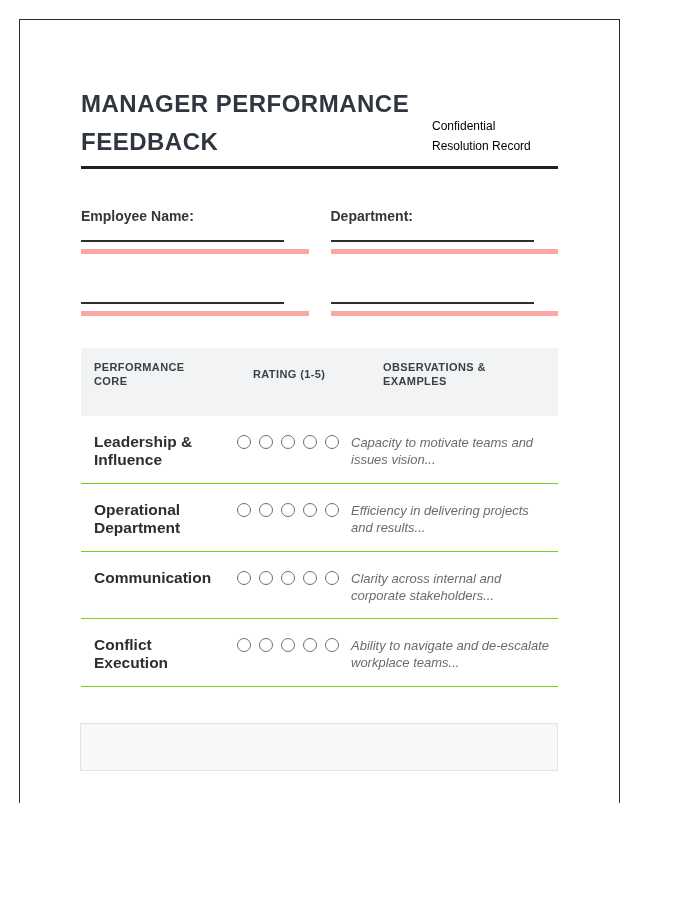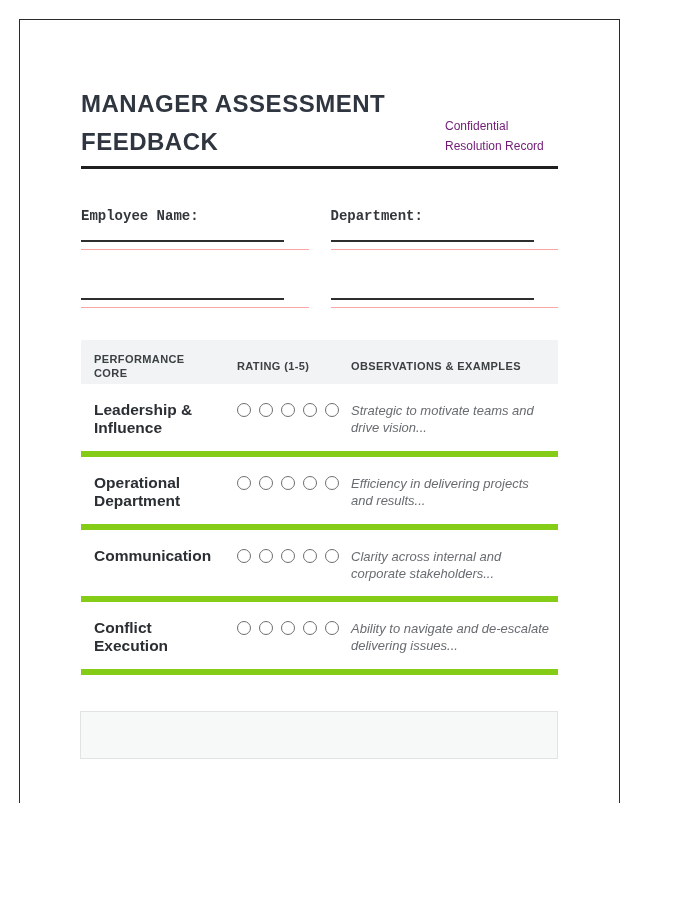--- a/index.html
+++ b/index.html
@@ -25,40 +25,40 @@
   .doc-header { position: relative; margin-top: 65px; }
   .doc-title {
     font-size: 24px;
     font-weight: bold;
     line-height: 38px;
     letter-spacing: 0.5px;
     color: #2f3640;
   }
   .doc-meta {
     position: absolute;
-    left: 364px; top: 31px;
+    left: 351px; top: 31px;
     font-size: 12px;
     line-height: 20px;
-    color: #701a75;
+    color: #000000;
   }
   .title-rule {
     margin-top: 5px;
     height: 3px;
     background: #1f1f1f;
   }
 
   
   .fields-grid {
     margin-top: 38px;
     display: grid;
     grid-template-columns: 1fr 1fr;
     column-gap: 22px;
     row-gap: 33px;
   }
-  .field { border-bottom: 1px solid #fca5a5; padding-bottom: 7px; font-family: Liberation Mono, monospace; }
+  .field { border-bottom: 5px solid #fca5a5; padding-bottom: 7px; }
   .field-label {
     font-size: 14px;
     font-weight: bold;
     line-height: 18px;
     color: #33373b;
   }
   .field-line {
     margin-top: 15px;
     width: 203px;
     border-bottom: 2px solid #2e2e2e;
@@ -67,34 +67,35 @@
   }
 
   
   .assess-table { margin-top: 32px; }
   .t-grid {
     display: grid;
     grid-template-columns: 143px 114px 1fr;
   }
   .t-head {
     background: #f1f3f4;
-    padding: 12px 12px 4px 13px;
+    padding: 12px 12px 28px 13px;
     align-items: center;
+    gap: 16px;
   }
   .t-head .th {
     font-size: 11px;
     font-weight: bold;
     letter-spacing: 0.4px;
     line-height: 14px;
     color: #3c4043;
   }
   .t-head .th-category { max-width: 110px; align-self: center; }
   .t-row {
     padding: 17px 8px 14px 13px;
-    border-bottom: 6px solid #84cc16;
+    border-bottom: 1px solid #84cc16;
     align-items: start;
   }
   .row-title {
     font-size: 15.5px;
     font-weight: bold;
     line-height: 18px;
     color: #2b2f33;
     max-width: 135px;
   }
   .radio-group { display: flex; gap: 8px; margin-top: 2px; }
@@ -125,21 +126,21 @@
   }
 </style>
 </head>
 <body>
 
 <div class="page">
   <div class="content">
 
     <div class="doc-header">
       <div class="doc-title">
-        <div>MANAGER ASSESSMENT</div>
+        <div>MANAGER PERFORMANCE</div>
         <div>FEEDBACK</div>
       </div>
       <div class="doc-meta">
         <div>Confidential</div>
         <div>Resolution Record</div>
       </div>
     </div>
     <div class="title-rule"></div>
 
     <div class="fields-grid">
@@ -169,21 +170,21 @@
 
       <div class="t-grid t-row">
         <div class="row-title">Leadership &amp; Influence</div>
         <div class="radio-group">
           <span class="radio"></span>
           <span class="radio"></span>
           <span class="radio"></span>
           <span class="radio"></span>
           <span class="radio"></span>
         </div>
-        <div class="row-observation">Strategic to motivate teams and drive vision...</div>
+        <div class="row-observation">Capacity to motivate teams and issues vision...</div>
       </div>
 
 
       <div class="t-grid t-row">
         <div class="row-title">Operational Department</div>
         <div class="radio-group">
           <span class="radio"></span>
           <span class="radio"></span>
           <span class="radio"></span>
           <span class="radio"></span>
@@ -206,21 +207,21 @@
 
       <div class="t-grid t-row">
         <div class="row-title">Conflict Execution</div>
         <div class="radio-group">
           <span class="radio"></span>
           <span class="radio"></span>
           <span class="radio"></span>
           <span class="radio"></span>
           <span class="radio"></span>
         </div>
-        <div class="row-observation">Ability to navigate and de-escalate delivering issues...</div>
+        <div class="row-observation">Ability to navigate and de-escalate workplace teams...</div>
       </div>
 
     </div>
 
     <div class="bottom-box"></div>
 
   </div>
 </div>
 
 </body></html>

